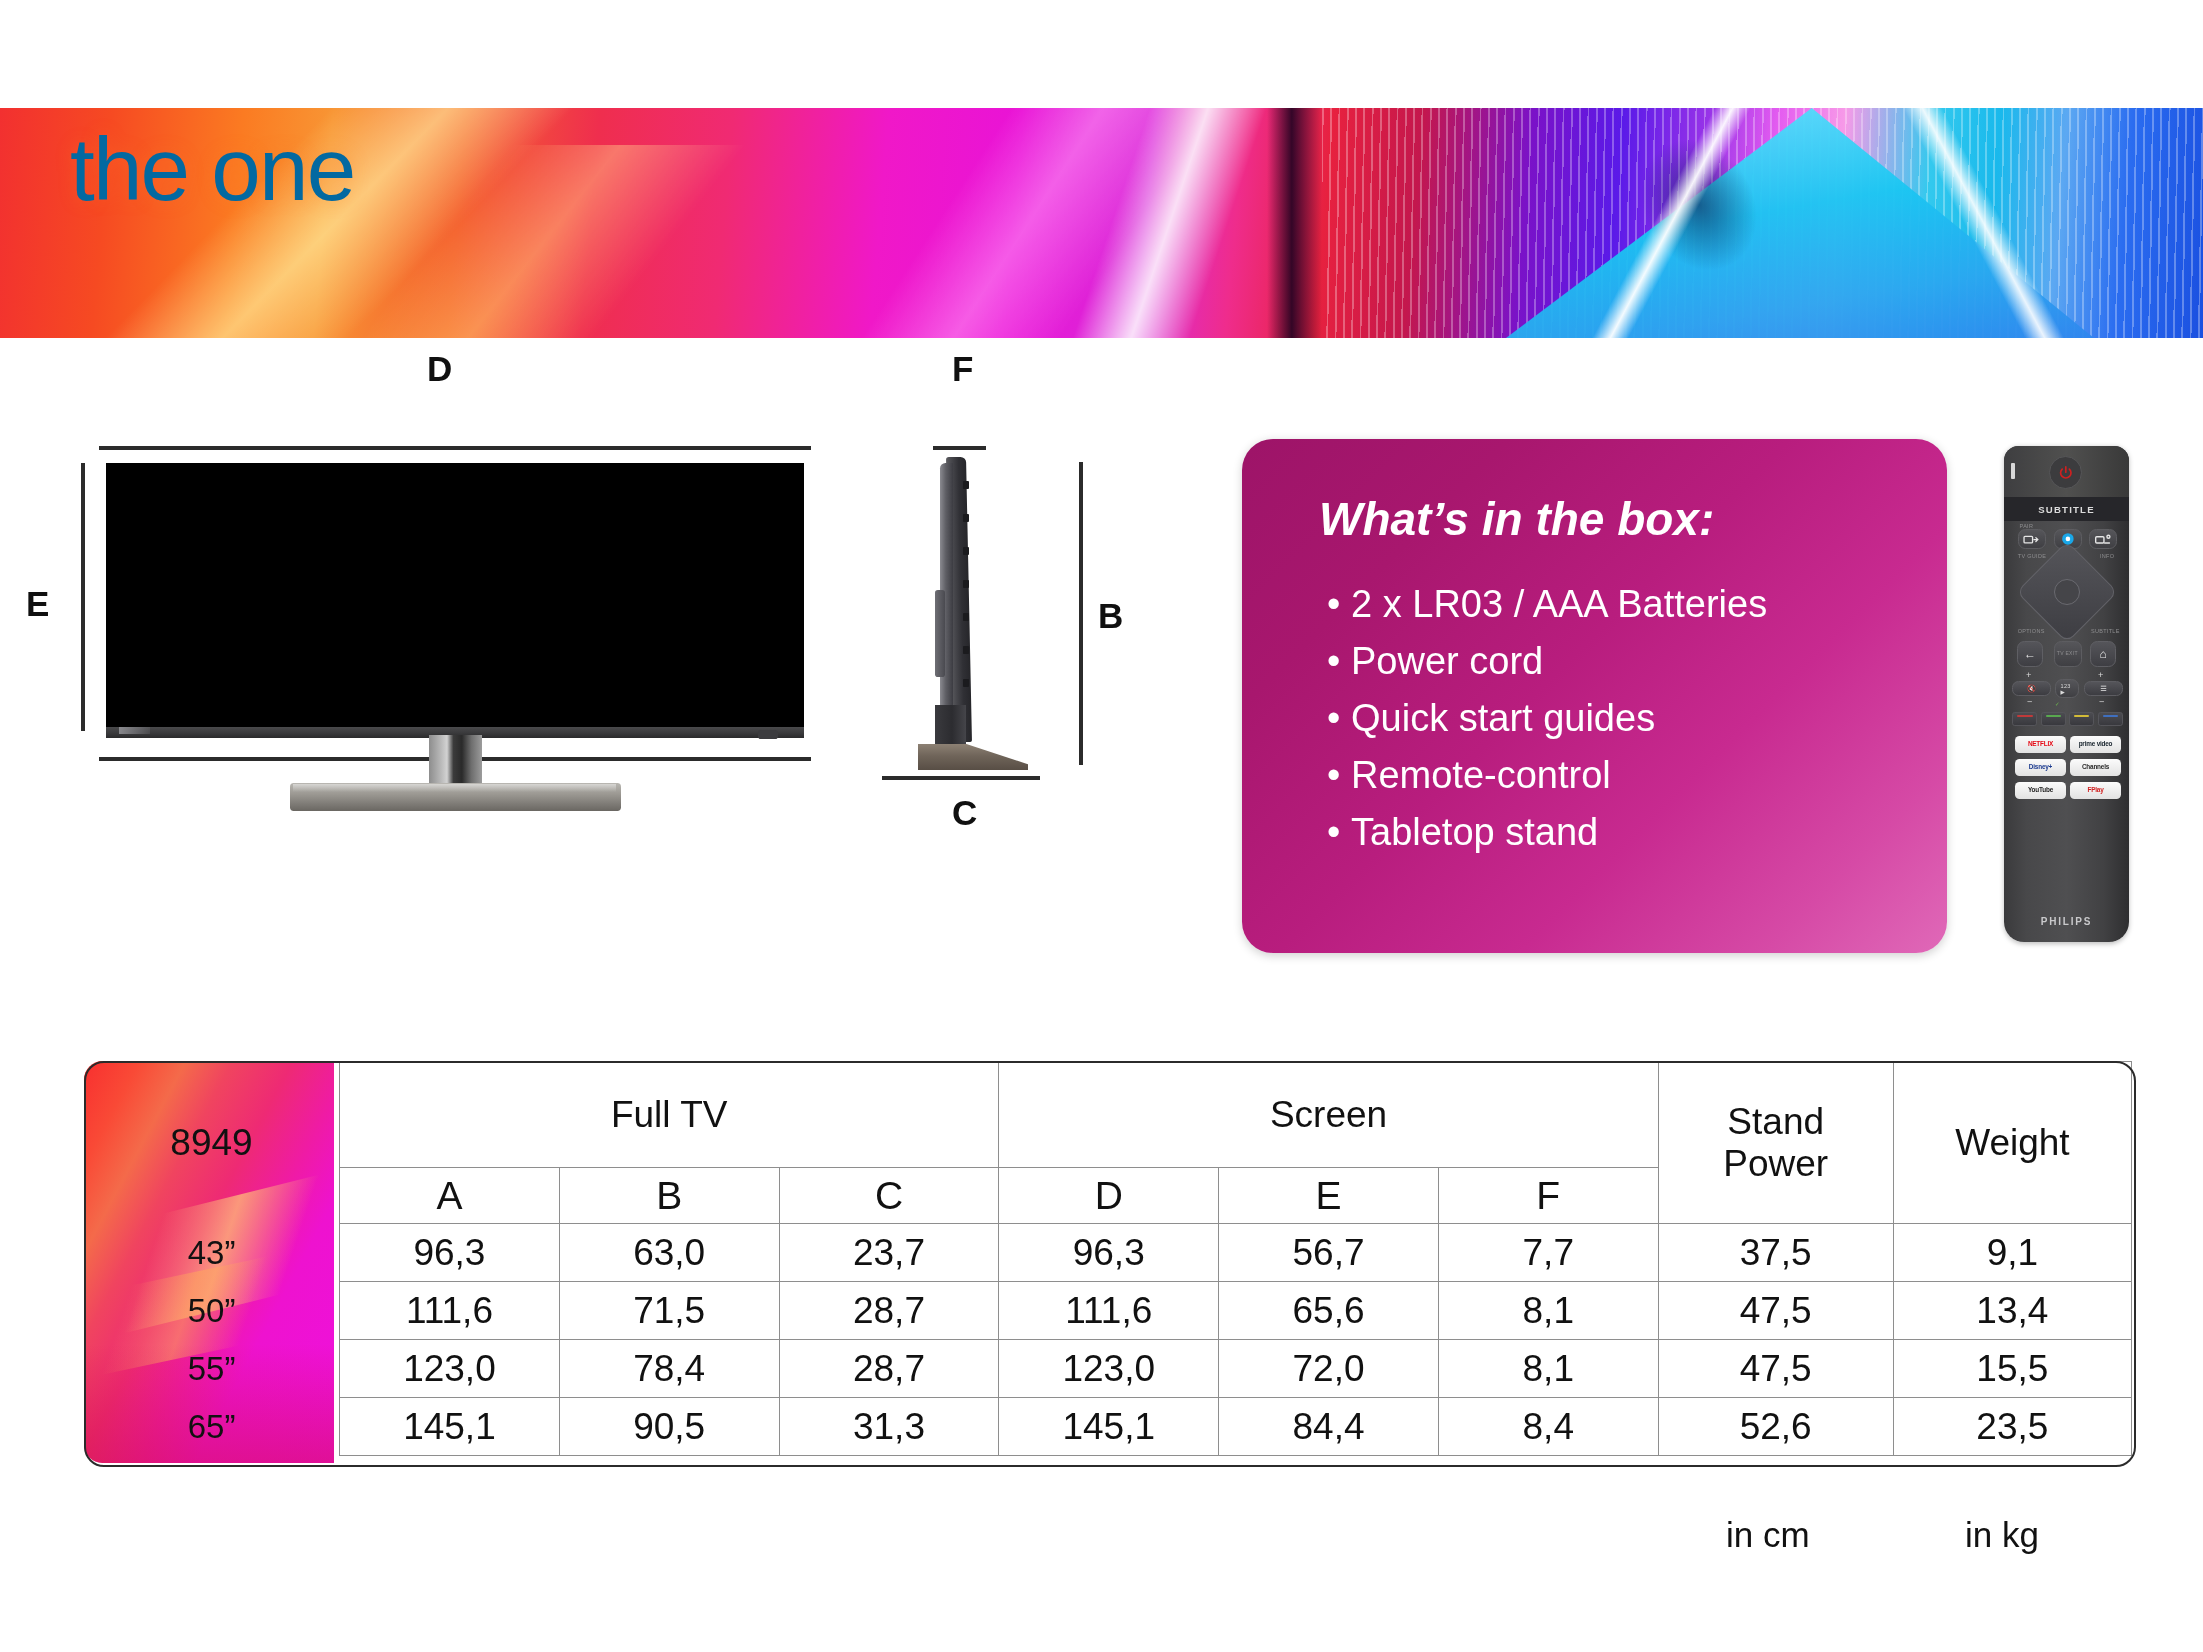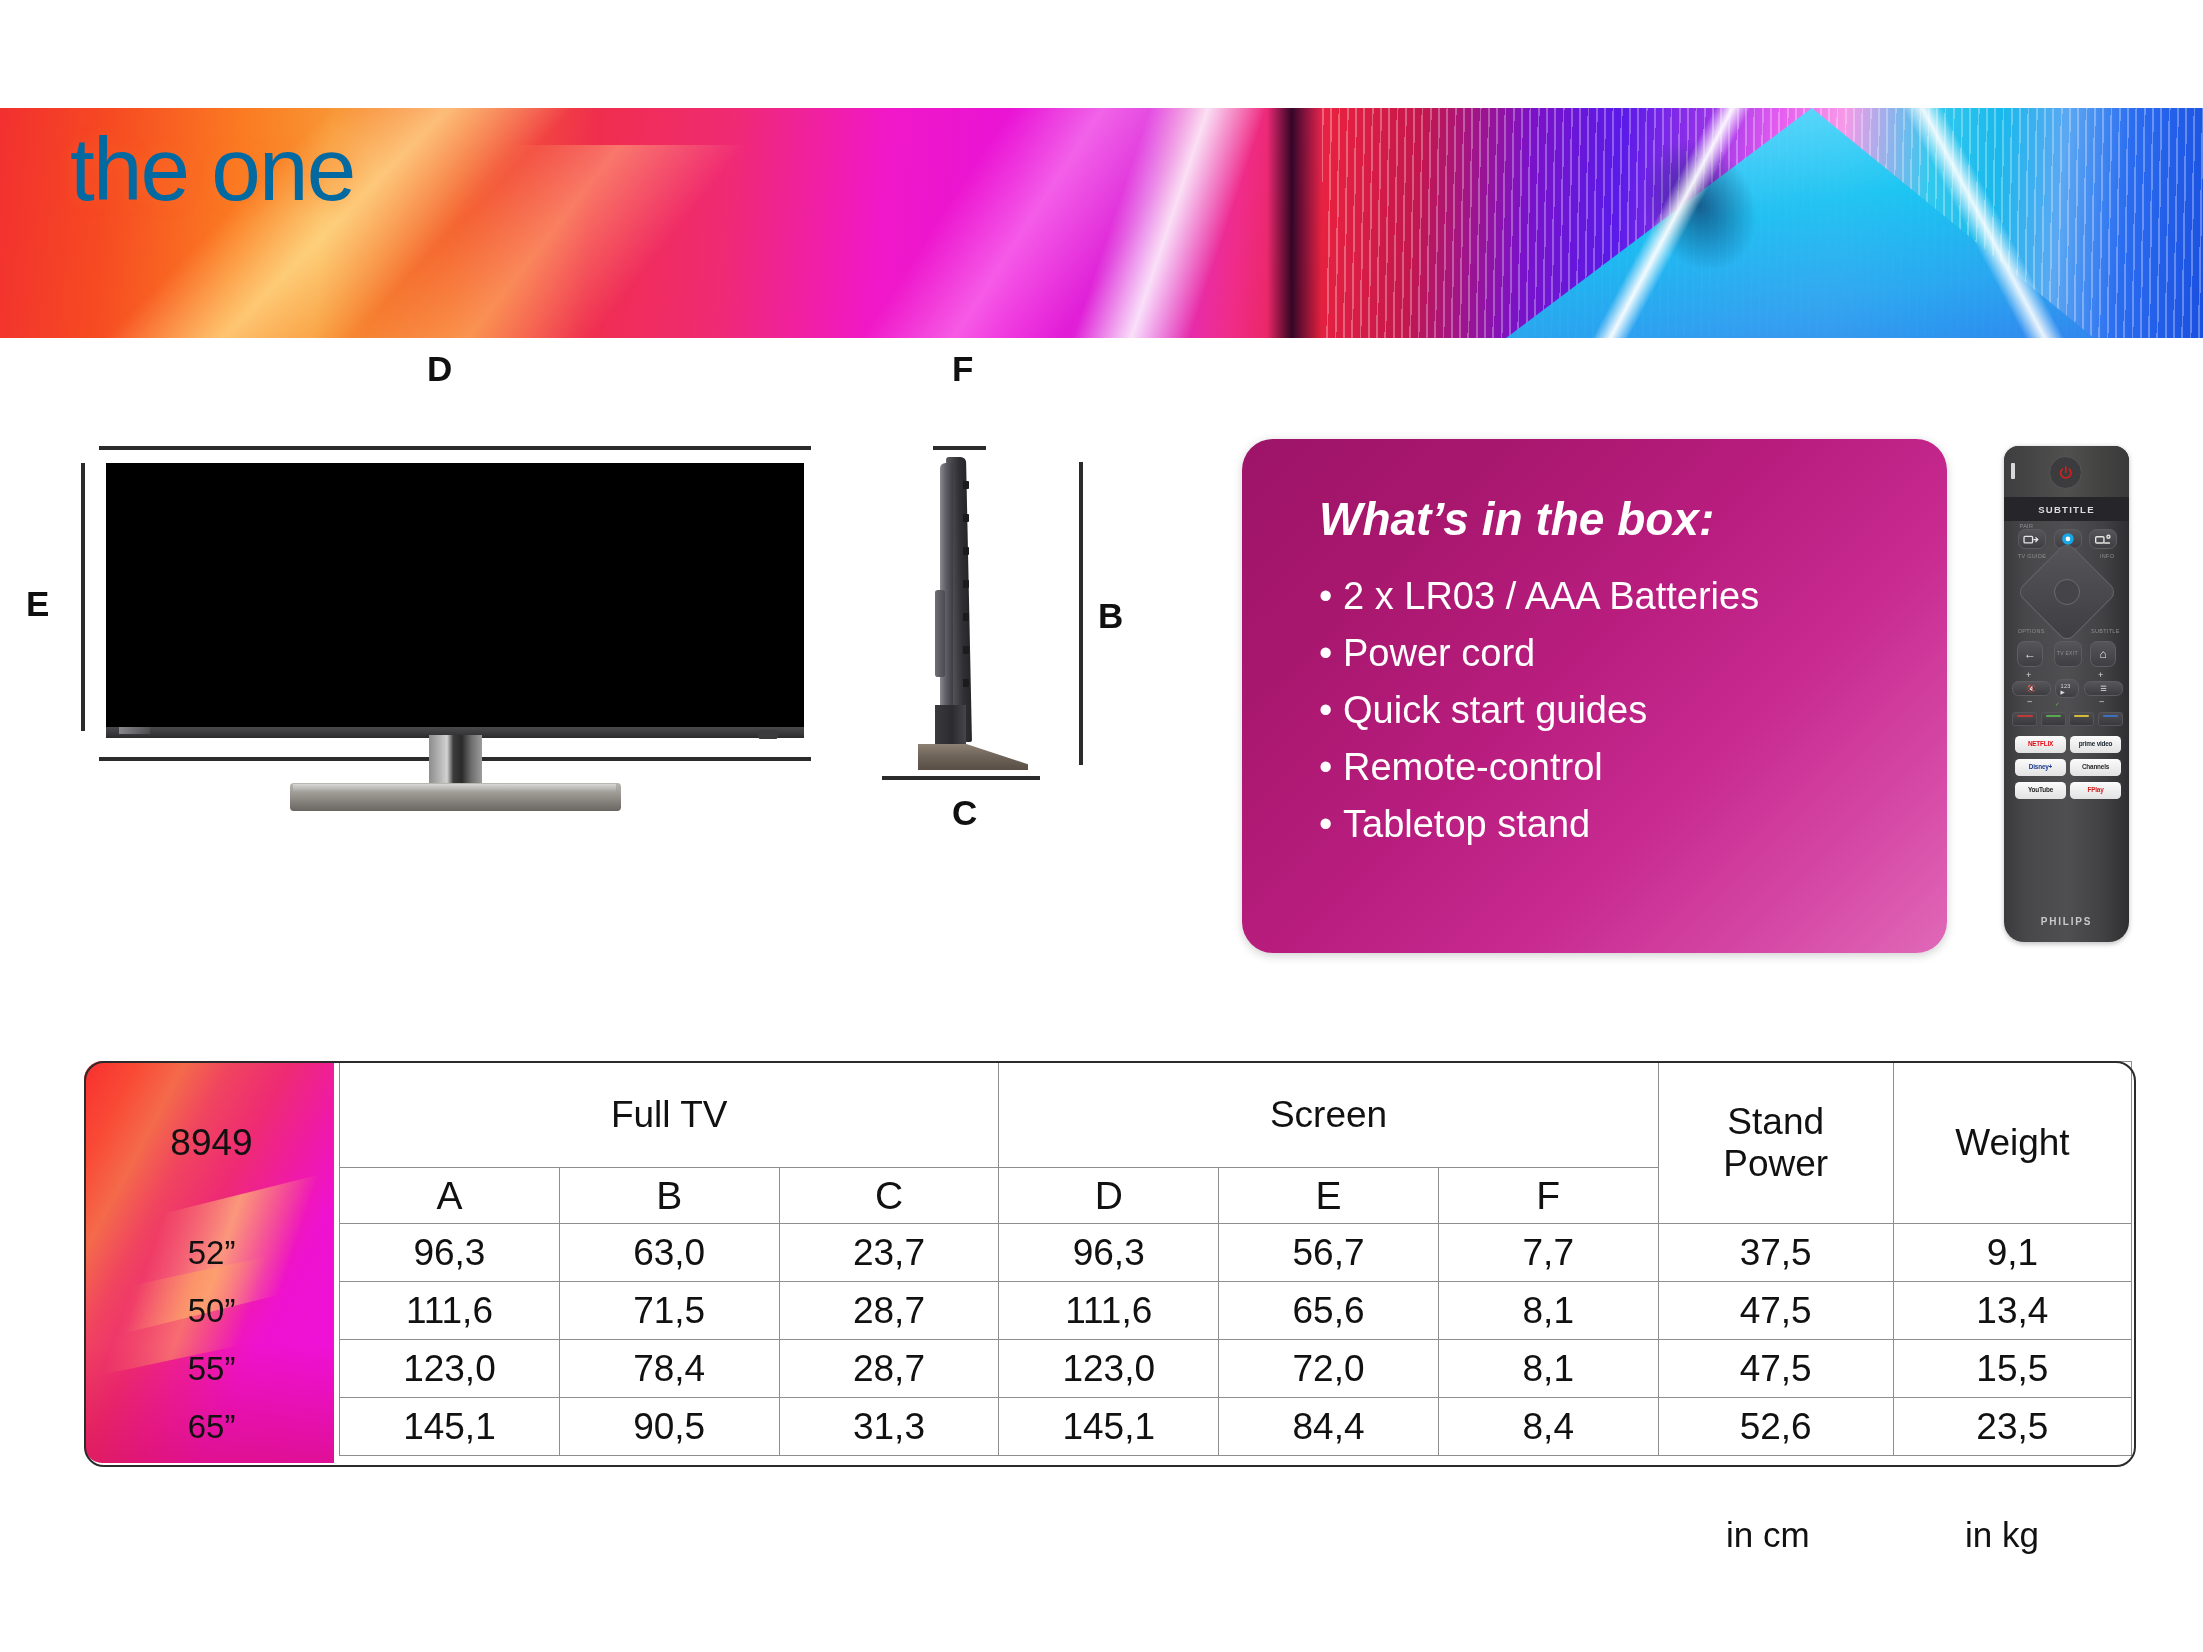--- a/index.html
+++ b/index.html
@@ -110,21 +110,21 @@
     clip-path:polygon(0% 0%, 44% 0%, 100% 78%, 100% 100%, 0% 100%);}
 
   
   #box-panel{
     position:absolute;left:1242px;top:439px;width:705px;height:514px;
     border-radius:31px;
     background:linear-gradient(135deg,#9d1468 0%,#a8176e 22%,#b81d7e 45%,#c82a90 65%,#d64aa6 85%,#e069b8 100%);
     box-shadow:0 2.8px 9.2px rgba(0,0,0,.18);
   }
   #box-title{position:absolute;left:77px;top:53px;color:#fff;font-size:46px;font-weight:bold;font-style:italic;}
-  #box-list{position:absolute;left:77px;top:129px;list-style:none;margin:0;padding:0;}
+  #box-list{position:absolute;left:77px;top:129px;list-style:none;margin:8px;padding:0;}
   #box-list li{color:#fff;font-size:38px;line-height:57px;white-space:nowrap;}
   #box-list li .bul{display:inline-block;width:24px;}
 
   
   #remote{
     position:absolute;left:2004px;top:446px;width:125px;height:496px;
     border-radius:14.7px 14.7px 20px 20px;
     background:linear-gradient(to right,#3a3a3c 0%,#48484a 18%,#4f4f51 50%,#414143 80%,#2e2e30 100%);
     box-shadow:0 1.8px 5.5px rgba(0,0,0,.25);
   }
@@ -419,21 +419,21 @@
       <tr>
         <td class="hdr-letter">A</td>
         <td class="hdr-letter">B</td>
         <td class="hdr-letter">C</td>
         <td class="hdr-letter">D</td>
         <td class="hdr-letter">E</td>
         <td class="hdr-letter">F</td>
       </tr>
 
       <tr>
-        <td class="size-cell">52”</td>
+        <td class="size-cell">43”</td>
         <td class="data-cell">96,3</td>
         <td class="data-cell">63,0</td>
         <td class="data-cell">23,7</td>
         <td class="data-cell">96,3</td>
         <td class="data-cell">56,7</td>
         <td class="data-cell">7,7</td>
         <td class="data-cell">37,5</td>
         <td class="data-cell">9,1</td>
       </tr>
       <tr>

